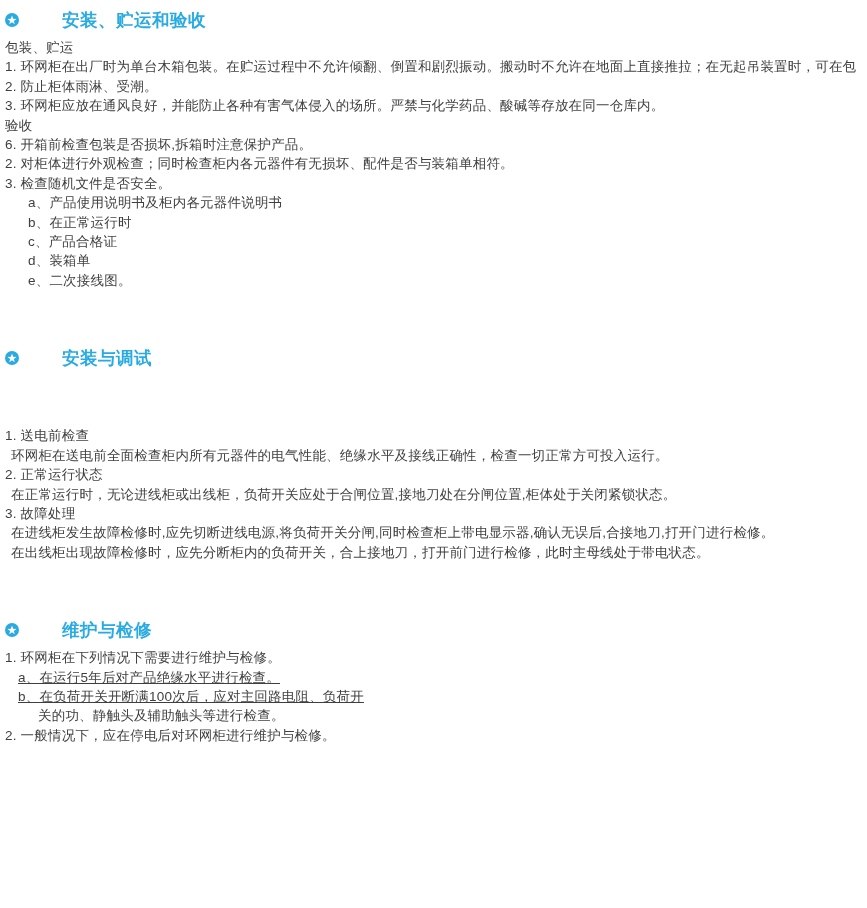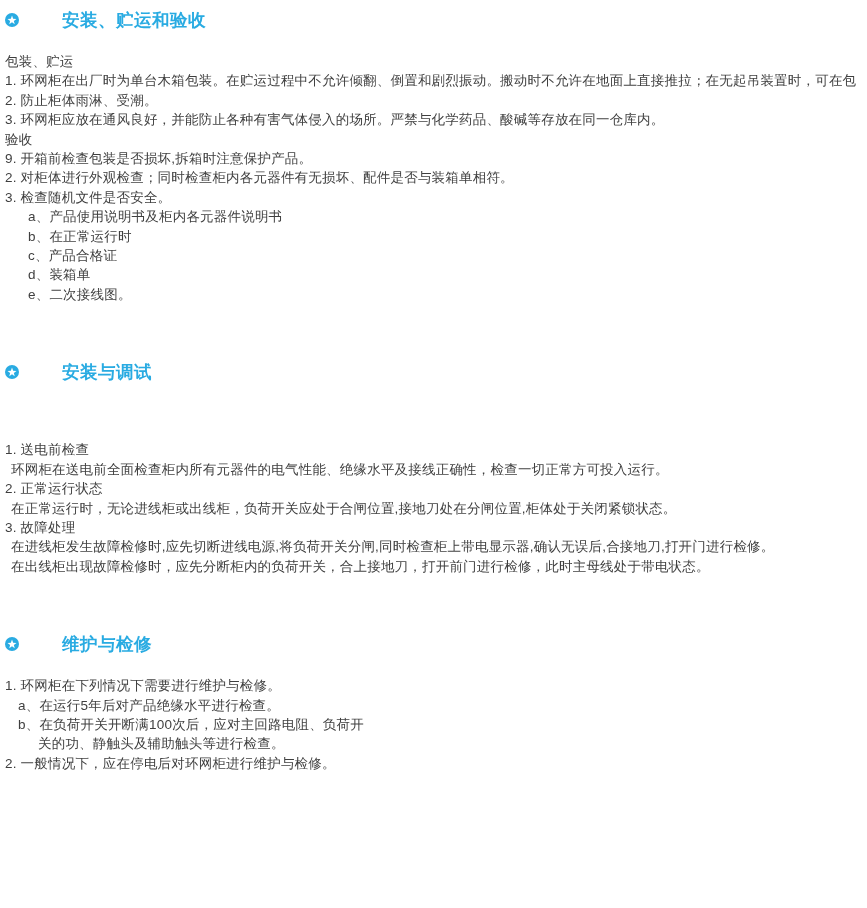--- a/index.html
+++ b/index.html
@@ -28,30 +28,30 @@
     gap: 37px;
   }
   .badge {
     width: 14px;
     height: 14px;
     margin-right: 6px;
     flex: 0 0 auto;
     display: inline-flex;
   }
   .badge svg { width: 14px; height: 14px; display: block; }
-  .section-lines { margin-top: 20px; }
+  .section-lines { margin-top: 6px; }
   .doc-line {
     font-size: 13.5px;
     line-height: 19.4px;
     white-space: nowrap;
     letter-spacing: 0.2px;
   }
   .ind-0 { padding-left: 0; }
   .ind-1 { padding-left: 6px; }   
-  .ind-2 { padding-left: 13px; }  
+  .ind-2 { padding-left: 13px; text-decoration: underline; }  
   .ind-3 { padding-left: 18px; }  
   .ind-4 { padding-left: 23px; }  
   .ind-5 { padding-left: 33px; }  
 </style>
 </head>
 <body>
 
 <div class="doc" id="doc">
   <div class="section">
     <div class="section-header">
@@ -68,21 +68,21 @@
 
   <div class="doc-line ind-0">1. 环网柜在出厂时为单台木箱包装。在贮运过程中不允许倾翻、倒置和剧烈振动。搬动时不允许在地面上直接推拉；在无起吊装置时，可在包</div>
 
 
   <div class="doc-line ind-0">2. 防止柜体雨淋、受潮。</div>
 
   <div class="doc-line ind-0">3. 环网柜应放在通风良好，并能防止各种有害气体侵入的场所。严禁与化学药品、酸碱等存放在同一仓库内。</div>
 
   <div class="doc-line ind-0">验收</div>
 
-  <div class="doc-line ind-0">9. 开箱前检查包装是否损坏,拆箱时注意保护产品。</div>
+  <div class="doc-line ind-0">6. 开箱前检查包装是否损坏,拆箱时注意保护产品。</div>
 
   <div class="doc-line ind-0">2. 对柜体进行外观检查；同时检查柜内各元器件有无损坏、配件是否与装箱单相符。</div>
 
   <div class="doc-line ind-0">3. 检查随机文件是否安全。</div>
 
   <div class="doc-line ind-4">a、产品使用说明书及柜内各元器件说明书</div>
 
   <div class="doc-line ind-4">b、在正常运行时</div>
 
   <div class="doc-line ind-4">c、产品合格证</div>

